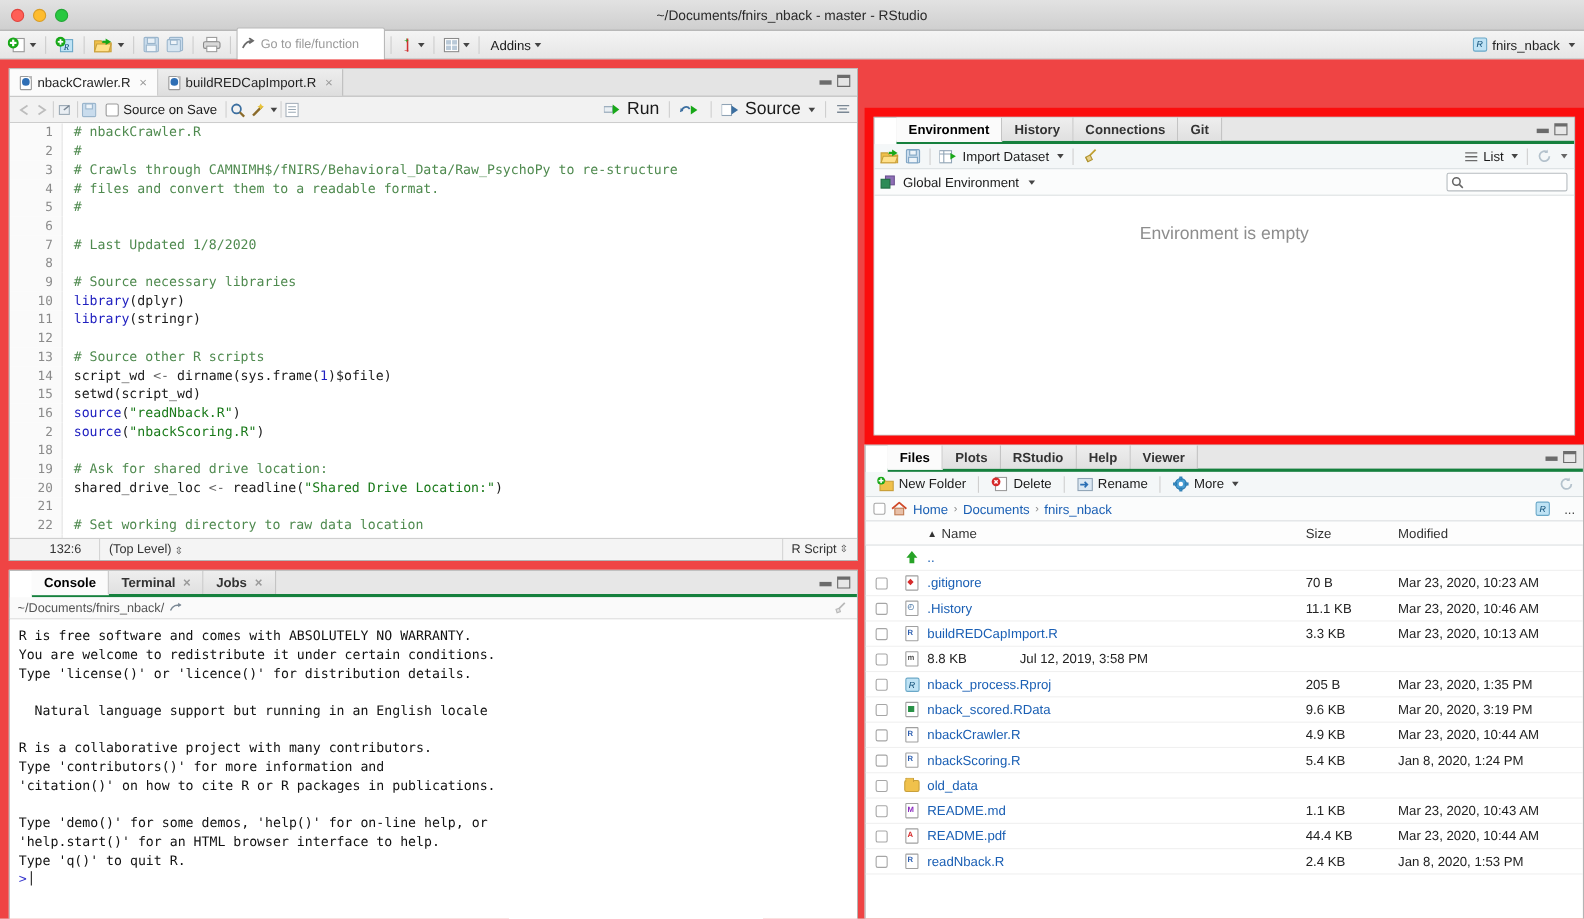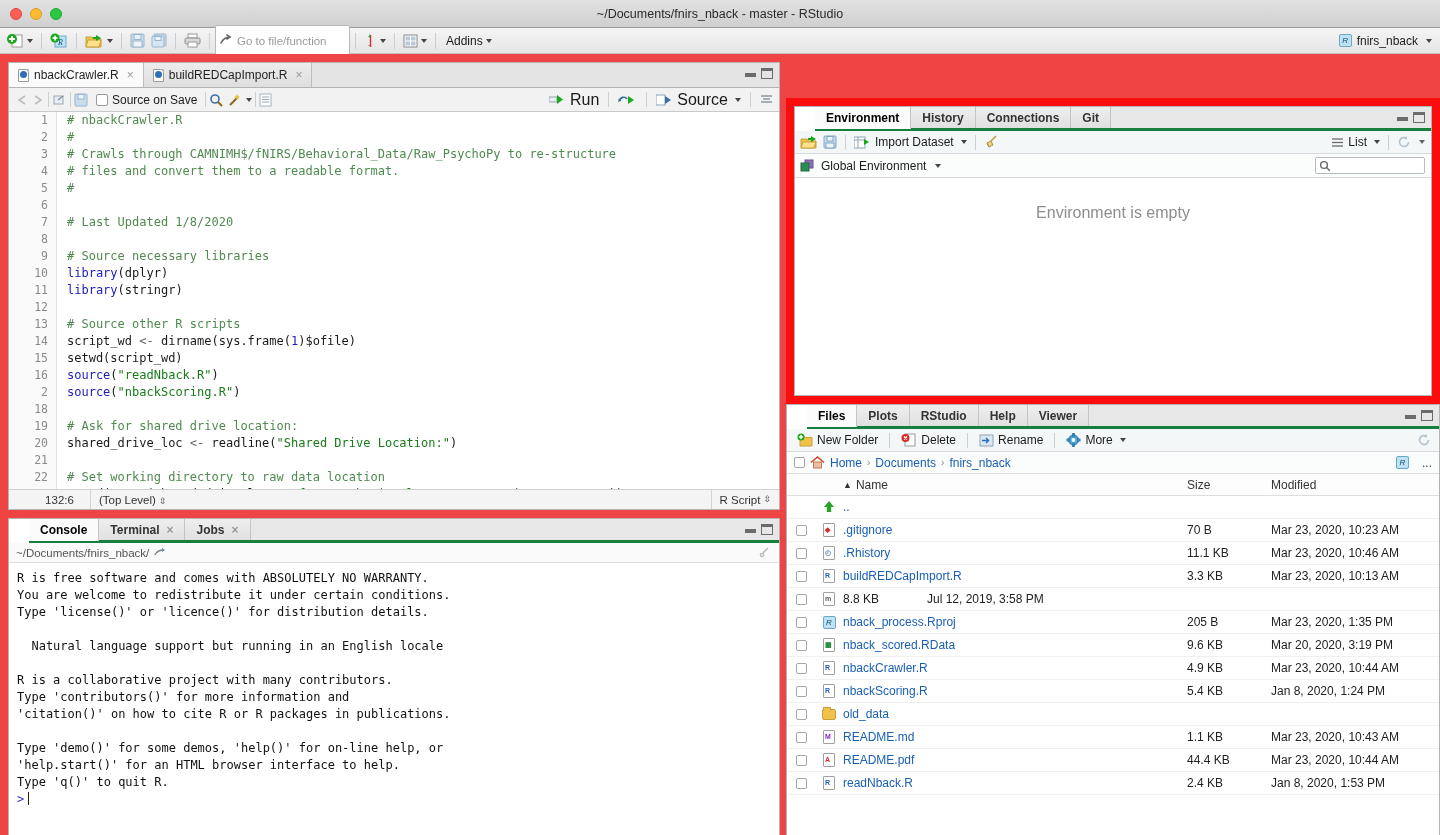--- a/index.html
+++ b/index.html
@@ -856,21 +856,21 @@
         </div>
         <div class="frow">
           <div class="f-chk">
             <span class="chkbox"></span>
           </div>
           <div class="f-ico">
             <span class="fileglyph">
               <span class="mark" style="color:#6b8fb5">◴</span>
             </span>
           </div>
-          <div class="f-name">.Rhistory</div>
+          <div class="f-name">.History</div>
           <div class="f-size">11.1 KB</div>
           <div class="f-mod">Mar 23, 2020, 10:46 AM</div>
         </div>
         <div class="frow">
           <div class="f-chk">
             <span class="chkbox"></span>
           </div>
           <div class="f-ico">
             <span class="fileglyph">
               <span class="mark" style="color:#2a5db0">R</span>

